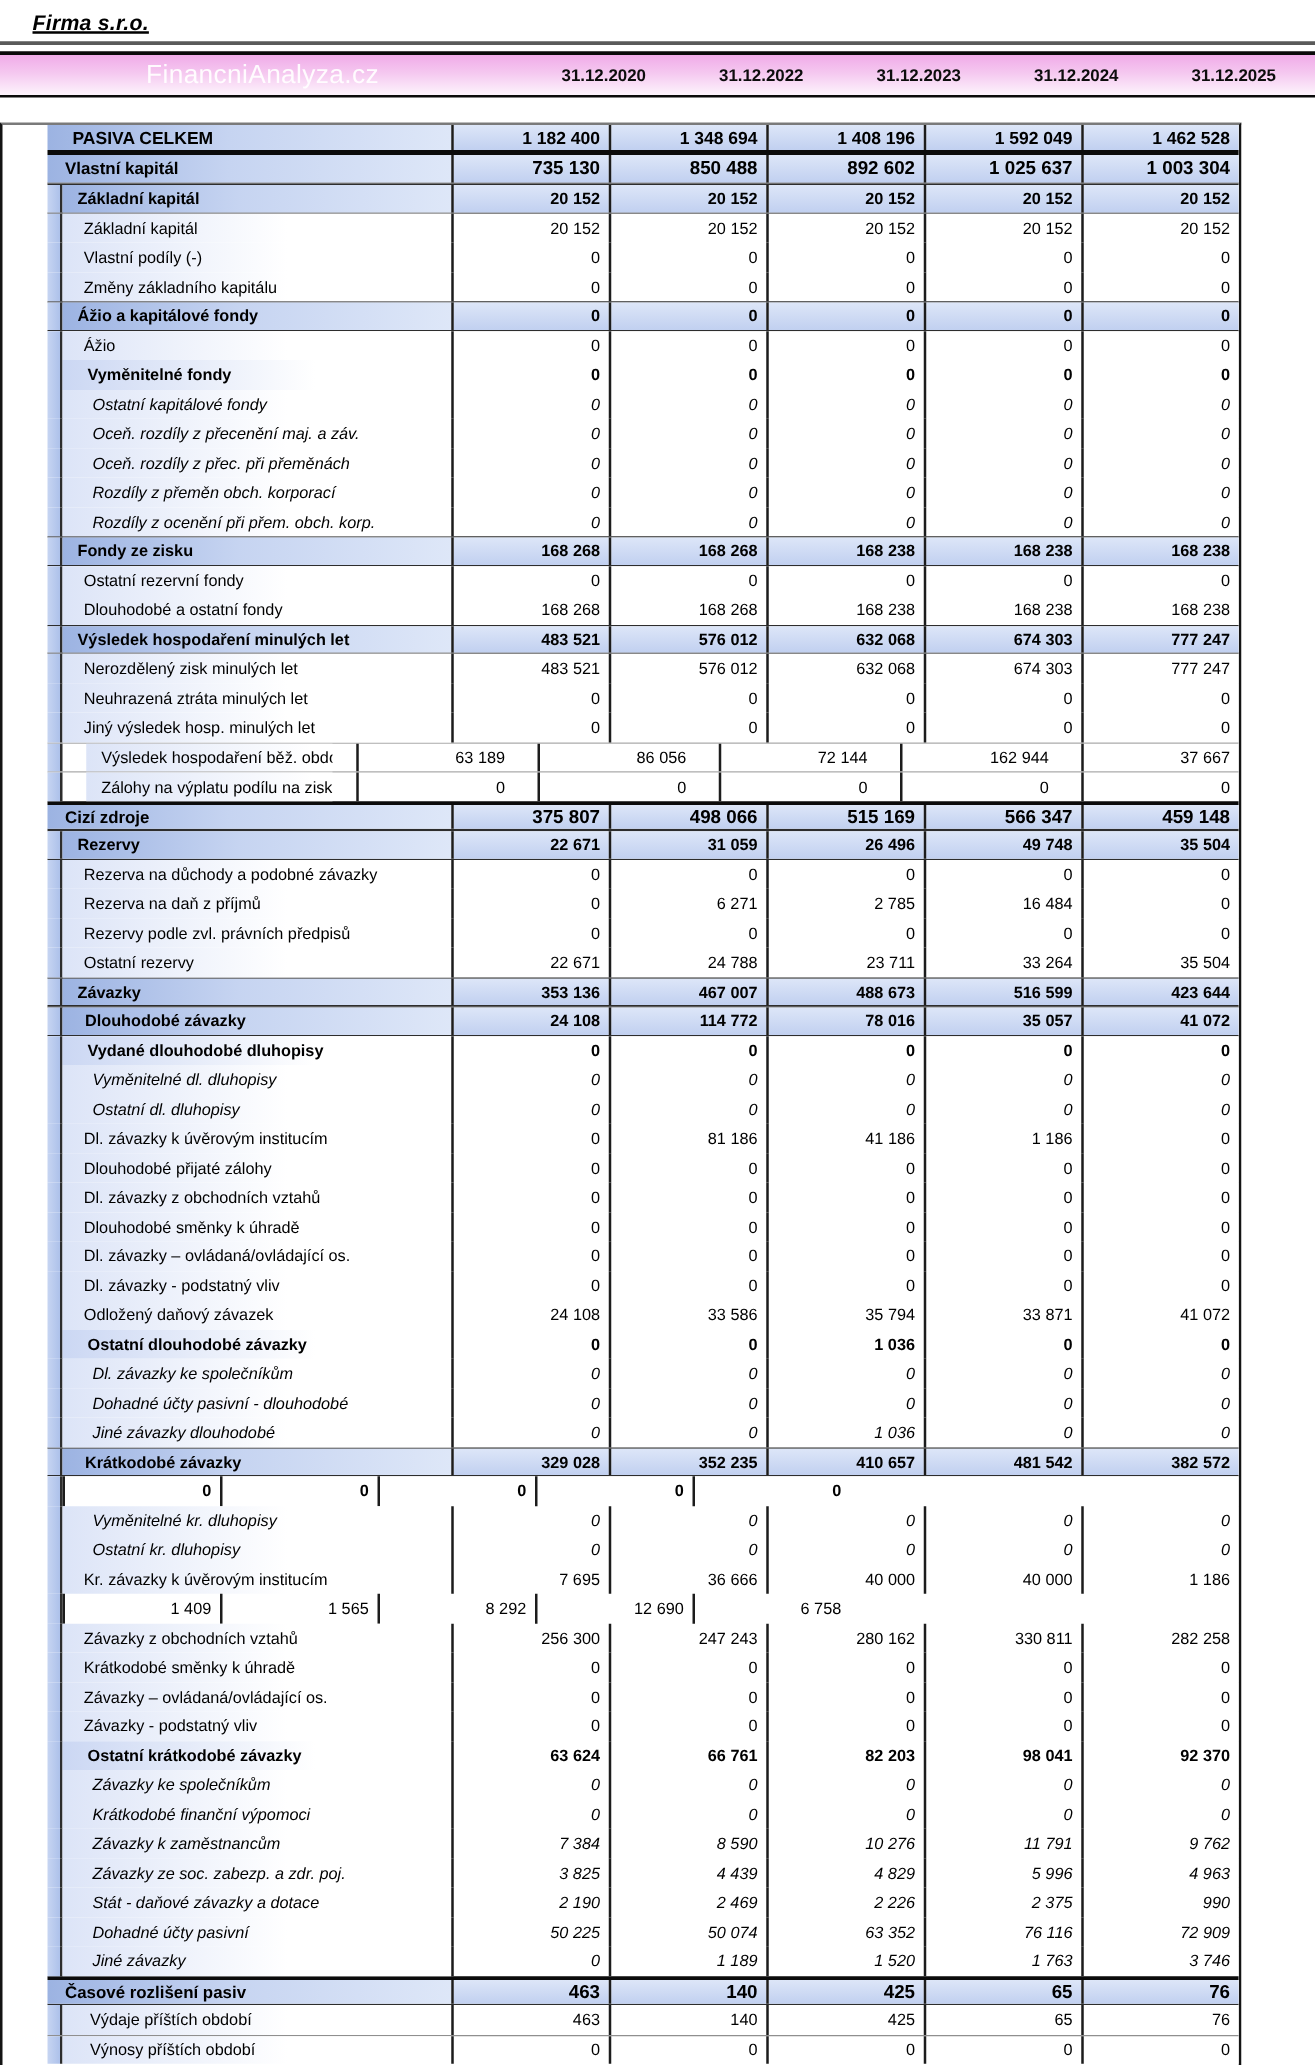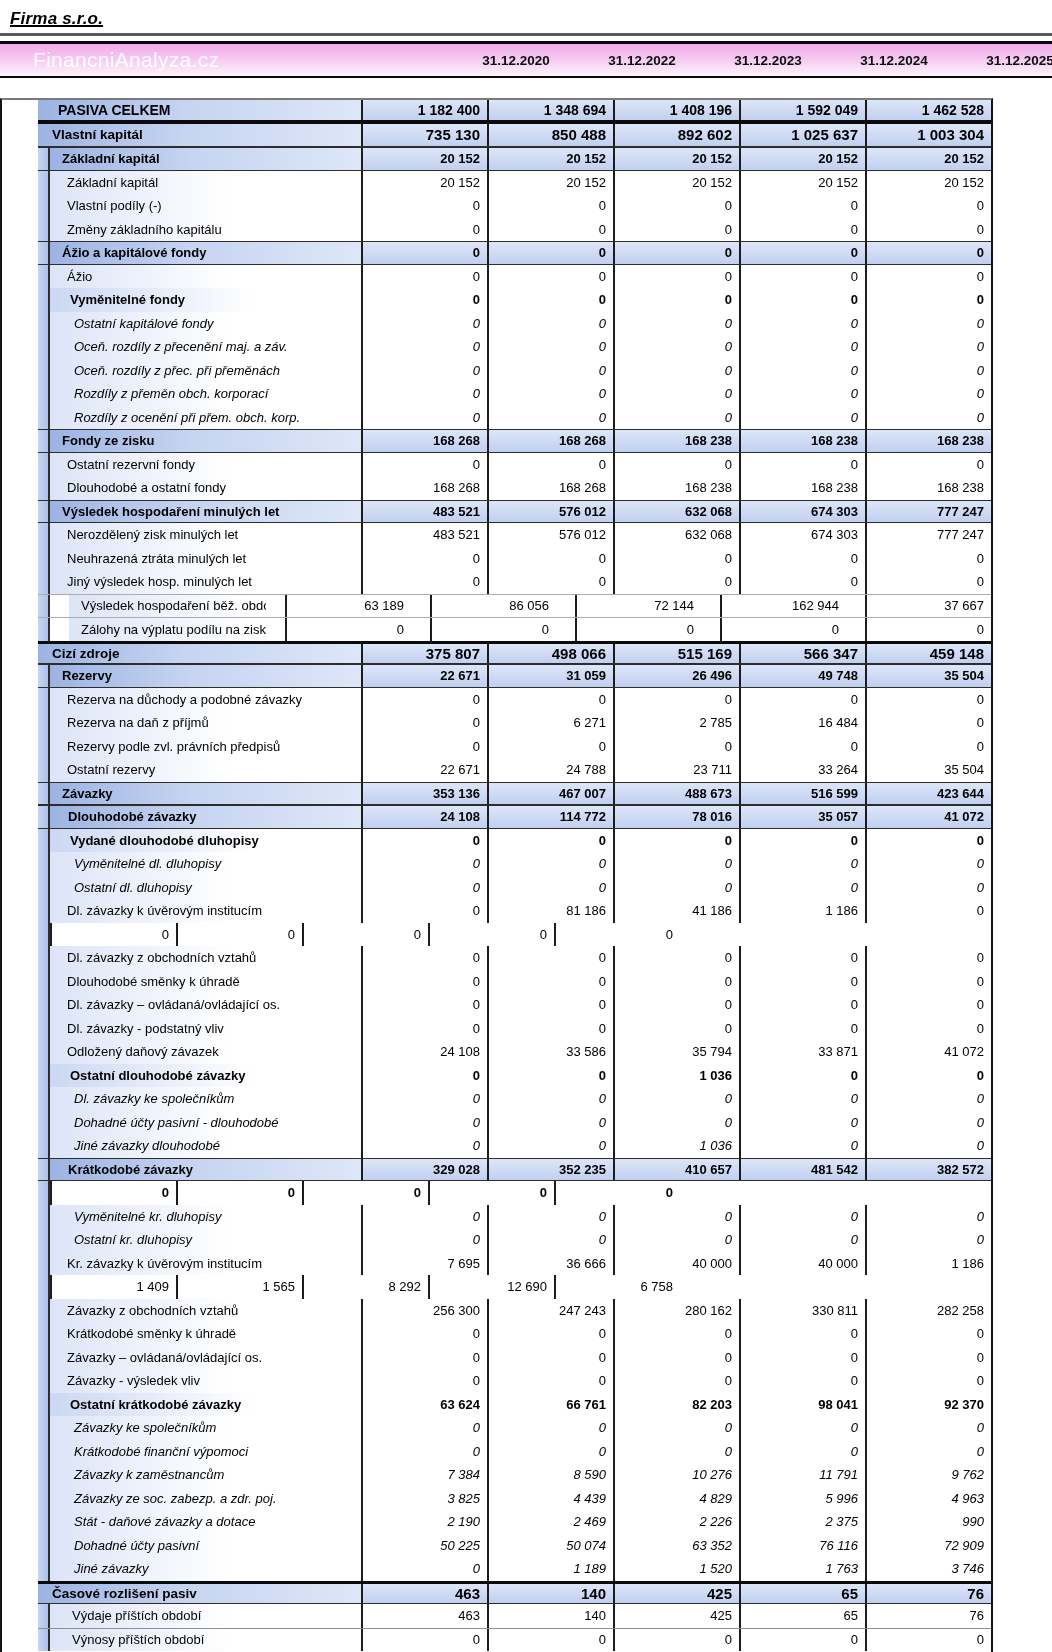--- a/index.html
+++ b/index.html
@@ -1,30 +1,30 @@
 <!DOCTYPE html>
 <html><head>
 <meta charset="utf-8">
 <style>
   * { margin:0; padding:0; box-sizing:border-box; }
   html,body { width:1052px; background:#fff; color:#000;
     font-family:"Liberation Sans","DejaVu Sans",sans-serif; }
   body { height:1652px; overflow:hidden; }
 
   
-  .title-wrap { padding:9px 0 2px 10px; }
+  .title-wrap { padding:9px 0 2px 26px; }
   .company-title { font-size:17px; font-weight:bold; font-style:italic;
     text-decoration:underline; text-decoration-thickness:2px; letter-spacing:.2px; }
   .title-rule { border-top:3px solid #5a5a5a; margin-top:2px; }
 
   
   .pink-band { margin-top:5px; height:37px; display:flex;
     border-top:3px solid #0a0a0a; border-bottom:2px solid #0a0a0a;
     background:linear-gradient(180deg,#F0ABE8 0%,#F5C8F0 45%,#FDF4FC 100%); }
-  .band-label { width:420px; flex:none; display:flex; align-items:center; justify-content:flex-start;margin-left:33px; }
+  .band-label { width:420px; flex:none; display:flex; align-items:center; justify-content:center; }
   .watermark { color:rgba(255,255,255,.92); font-size:21px; letter-spacing:.3px; }
   .band-col { width:126px; flex:none; display:flex; align-items:center; justify-content:center;
     font-weight:bold; font-size:13.5px; color:#0d0d0d; }
 
   .band-gap { height:20px; }
 
   
   .table { width:993px; height:1554px; overflow:hidden;
     border-top:2px solid #7a7a7a; border-left:2px solid #141414; border-right:2px solid #141414;padding-left:36px; }
 
@@ -408,20 +408,21 @@
     <div class="gutter"></div>
     <div class="lbl">Dl. závazky k úvěrovým institucím</div>
     <div class="num">0</div>
     <div class="num">81 186</div>
     <div class="num">41 186</div>
     <div class="num">1 186</div>
     <div class="num">0</div>
   </div>
       <div class="row r-child">
     <div class="gutter"></div>
+    <div class="lbl">Dlouhodobé přijaté zálohy</div>
     <div class="num">0</div>
     <div class="num">0</div>
     <div class="num">0</div>
     <div class="num">0</div>
     <div class="num">0</div>
   </div>
       <div class="row r-child">
     <div class="gutter"></div>
     <div class="lbl">Dl. závazky z obchodních vztahů</div>
     <div class="num">0</div>
@@ -576,21 +577,21 @@
     <div class="gutter"></div>
     <div class="lbl">Závazky – ovládaná/ovládající os.</div>
     <div class="num">0</div>
     <div class="num">0</div>
     <div class="num">0</div>
     <div class="num">0</div>
     <div class="num">0</div>
   </div>
       <div class="row r-child">
     <div class="gutter"></div>
-    <div class="lbl">Závazky - výsledek vliv</div>
+    <div class="lbl">Závazky - podstatný vliv</div>
     <div class="num">0</div>
     <div class="num">0</div>
     <div class="num">0</div>
     <div class="num">0</div>
     <div class="num">0</div>
   </div>
       <div class="row r-sub">
     <div class="gutter"></div>
     <div class="lbl">Ostatní krátkodobé závazky</div>
     <div class="num">63 624</div>

